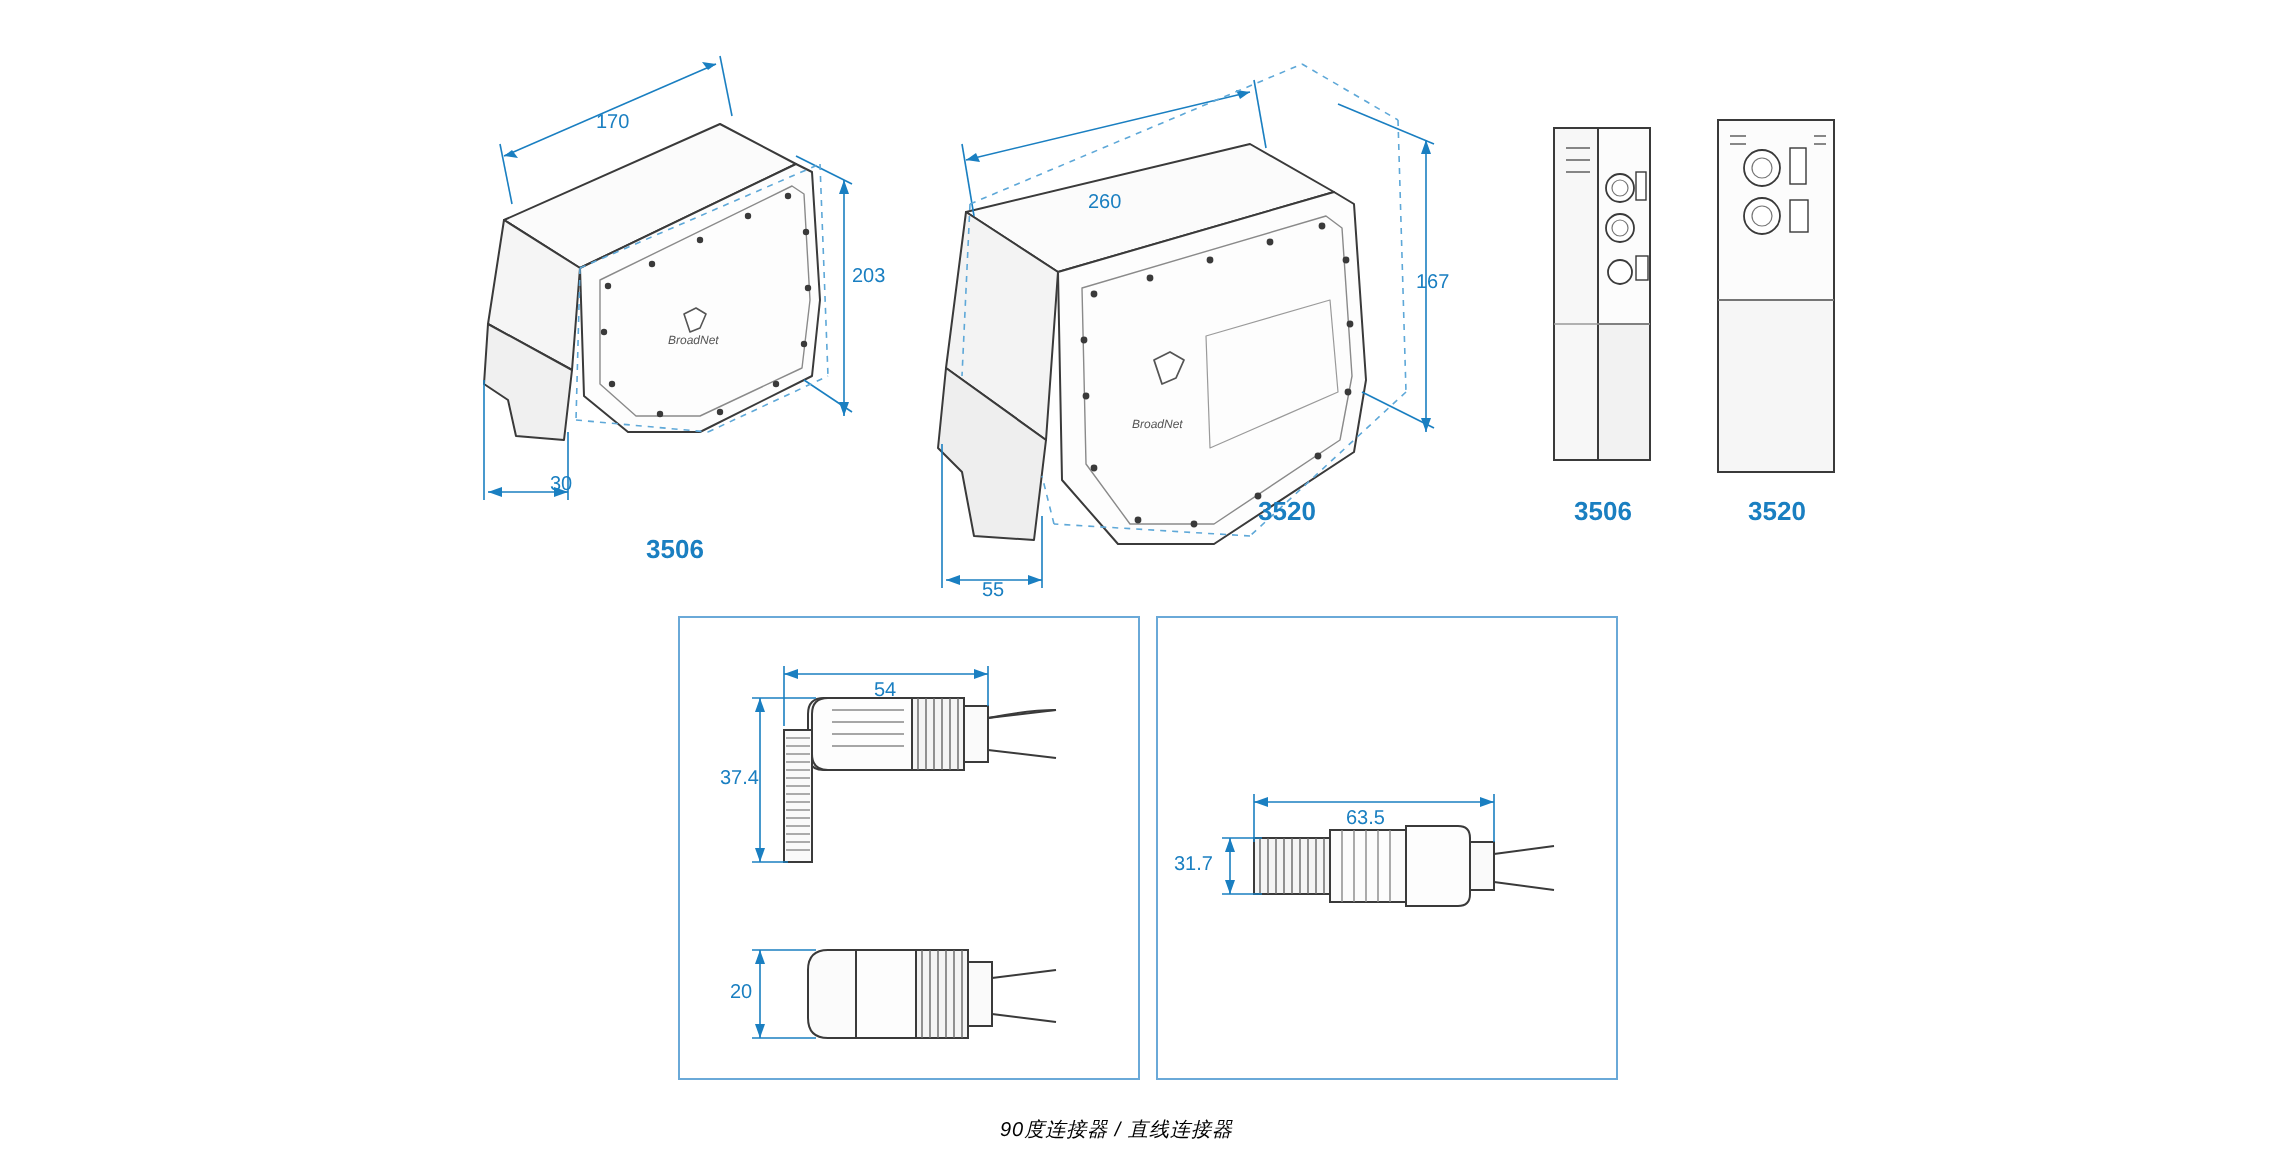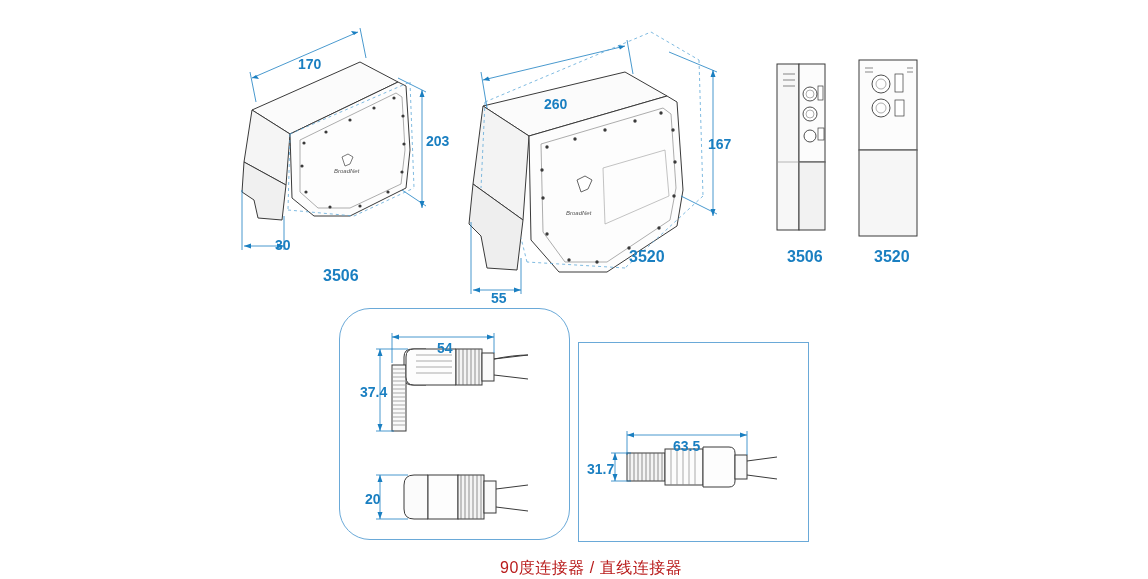--- a/index.html
+++ b/index.html
@@ -14,40 +14,41 @@
     position: relative;
     width: 1148px;
     height: 579px;
     background: #ffffff;
     overflow: hidden;
   }
   .abs { position: absolute; }
   .dim-label {
     position: absolute;
     color: #1a7fc1;
-    font-size: 14px;
+    font-size: 10px;
+    font-weight: normal;
+    font-family: "Liberation Sans", sans-serif;
+    white-space: nowrap;
+  }
+  .model-label {
+    position: absolute;
+    color: #1a7fc1;
+    font-size: 13px;
     font-weight: bold;
     font-family: "Liberation Sans", sans-serif;
     white-space: nowrap;
   }
-  .model-label {
-    position: absolute;
-    color: #1a7fc1;
-    font-size: 16px;
-    font-weight: bold;
-    font-family: "Liberation Sans", sans-serif;
-    white-space: nowrap;
-  }
   .caption {
     position: absolute;
-    color: #b91c1c;
-    font-size: 16px;
+    color: #000000;
+    font-size: 10px;
     font-family: "Liberation Sans", "DejaVu Sans", sans-serif;
     white-space: nowrap;
     letter-spacing: 0.5px;
+    font-style: italic;
   }
   .panel-box {
     position: absolute;
     border: 1px solid #6aa9d8;
     box-sizing: border-box;
     background: #ffffff;
   }
   svg { display: block; }
   .brandtxt {
     position: absolute;
@@ -254,21 +255,21 @@
           <line x1="10" y1="10" x2="18" y2="10"></line>
           <line x1="10" y1="14" x2="18" y2="14"></line>
           <line x1="52" y1="10" x2="58" y2="10"></line>
           <line x1="52" y1="14" x2="58" y2="14"></line>
         </g>
       </g>
     </svg>
   </div>
   <div class="model-label" style="left:874px; top:248px;">3520</div>
 
-  <div class="panel-box" style="left:339px; top:308px; width:231px; height:232px;border-radius:31px;">
+  <div class="panel-box" style="left:339px; top:308px; width:231px; height:232px;">
 
     <svg class="abs" style="left:0; top:0;" width="231" height="232">
       <g fill="none" stroke="#3a3a3a" stroke-width="1">
 
         <path d="M64,48 q0,-8 8,-8 l14,0 l0,36 l-14,0 q-8,0 -8,-8 z" fill="#fbfbfb"></path>
         <rect x="52" y="56" width="14" height="66" fill="#fafafa"></rect>
         <g stroke="#777" stroke-width="0.6">
           <line x1="53" y1="60" x2="65" y2="60"></line>
             <line x1="53" y1="64" x2="65" y2="64"></line>
           <line x1="53" y1="68" x2="65" y2="68"></line>
@@ -342,21 +343,21 @@
         <path d="M40,166 l-2.5,7 l5,0 z" fill="#1a7fc1" stroke="none"></path>
         <path d="M40,210 l-2.5,-7 l5,0 z" fill="#1a7fc1" stroke="none"></path>
       </g>
     </svg>
 
     <div class="dim-label" style="left:97px; top:31px;">54</div>
     <div class="dim-label" style="left:20px; top:75px;">37.4</div>
     <div class="dim-label" style="left:25px; top:182px;">20</div>
   </div>
 
-  <div class="panel-box" style="left:578px; top:308px; width:231px; height:200px;margin-top:34px;">
+  <div class="panel-box" style="left:578px; top:308px; width:231px; height:232px;">
 
     <svg class="abs" style="left:0; top:0;" width="231" height="232">
       <g fill="none" stroke="#3a3a3a" stroke-width="1">
         <rect x="48" y="110" width="38" height="28" fill="#f4f4f4"></rect>
         <g stroke="#666" stroke-width="0.7">
           <line x1="51" y1="110" x2="51" y2="138"></line>
           <line x1="55" y1="110" x2="55" y2="138"></line>
           <line x1="59" y1="110" x2="59" y2="138"></line>
           <line x1="63" y1="110" x2="63" y2="138"></line>
           <line x1="67" y1="110" x2="67" y2="138"></line>

